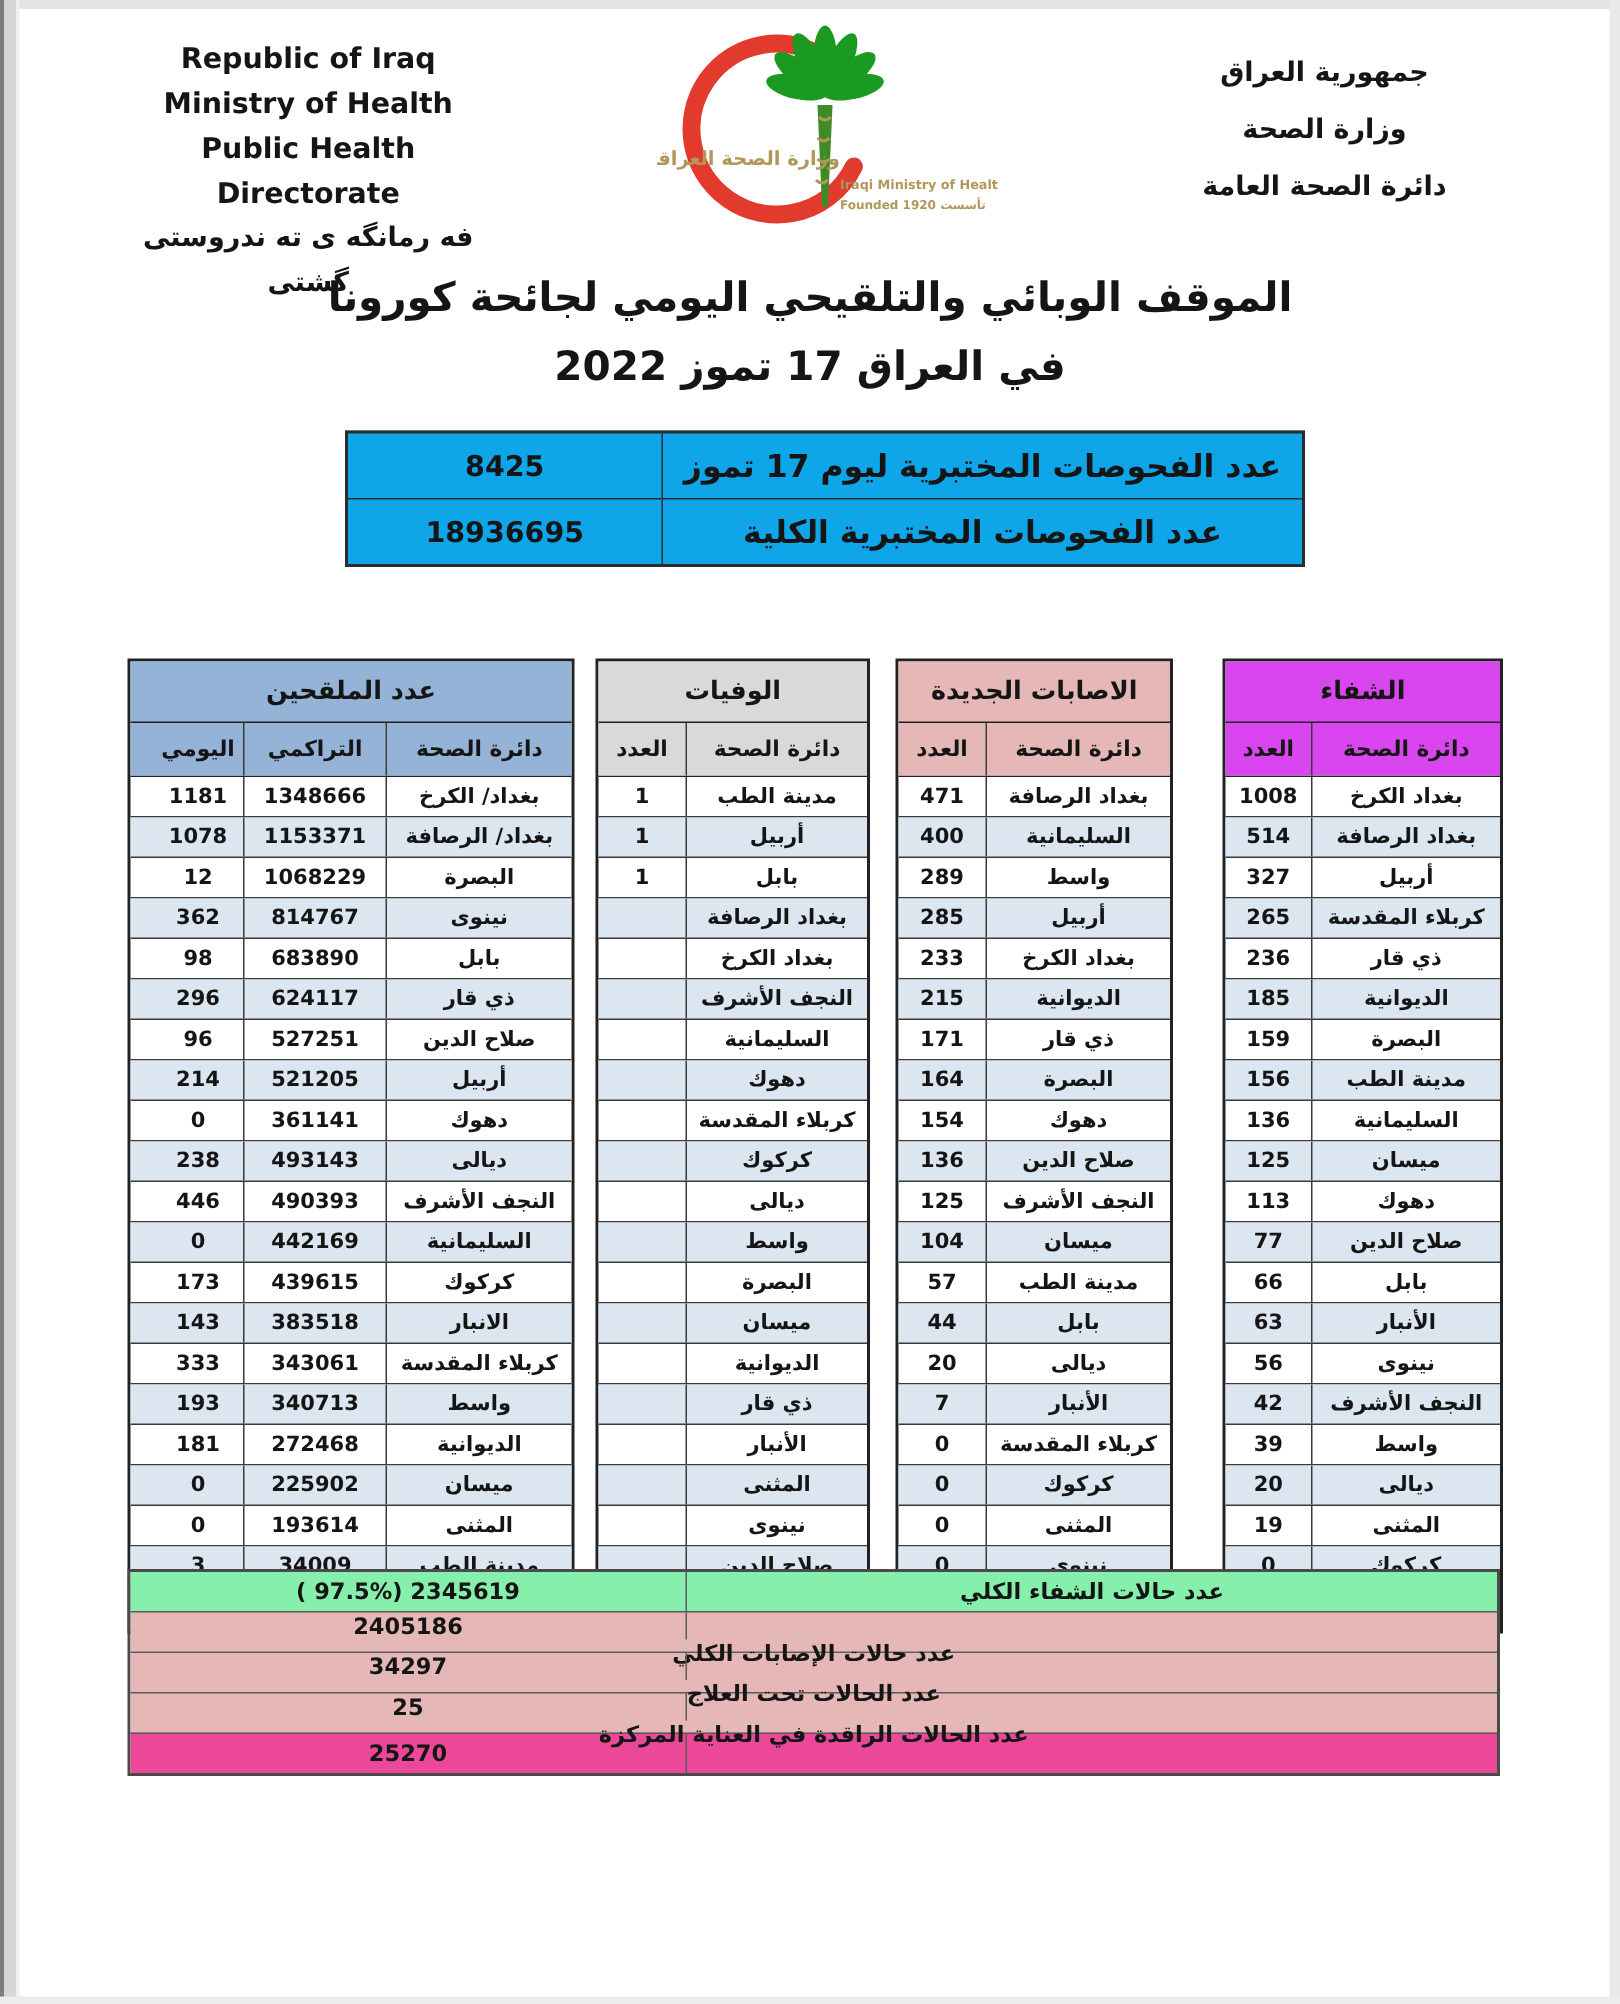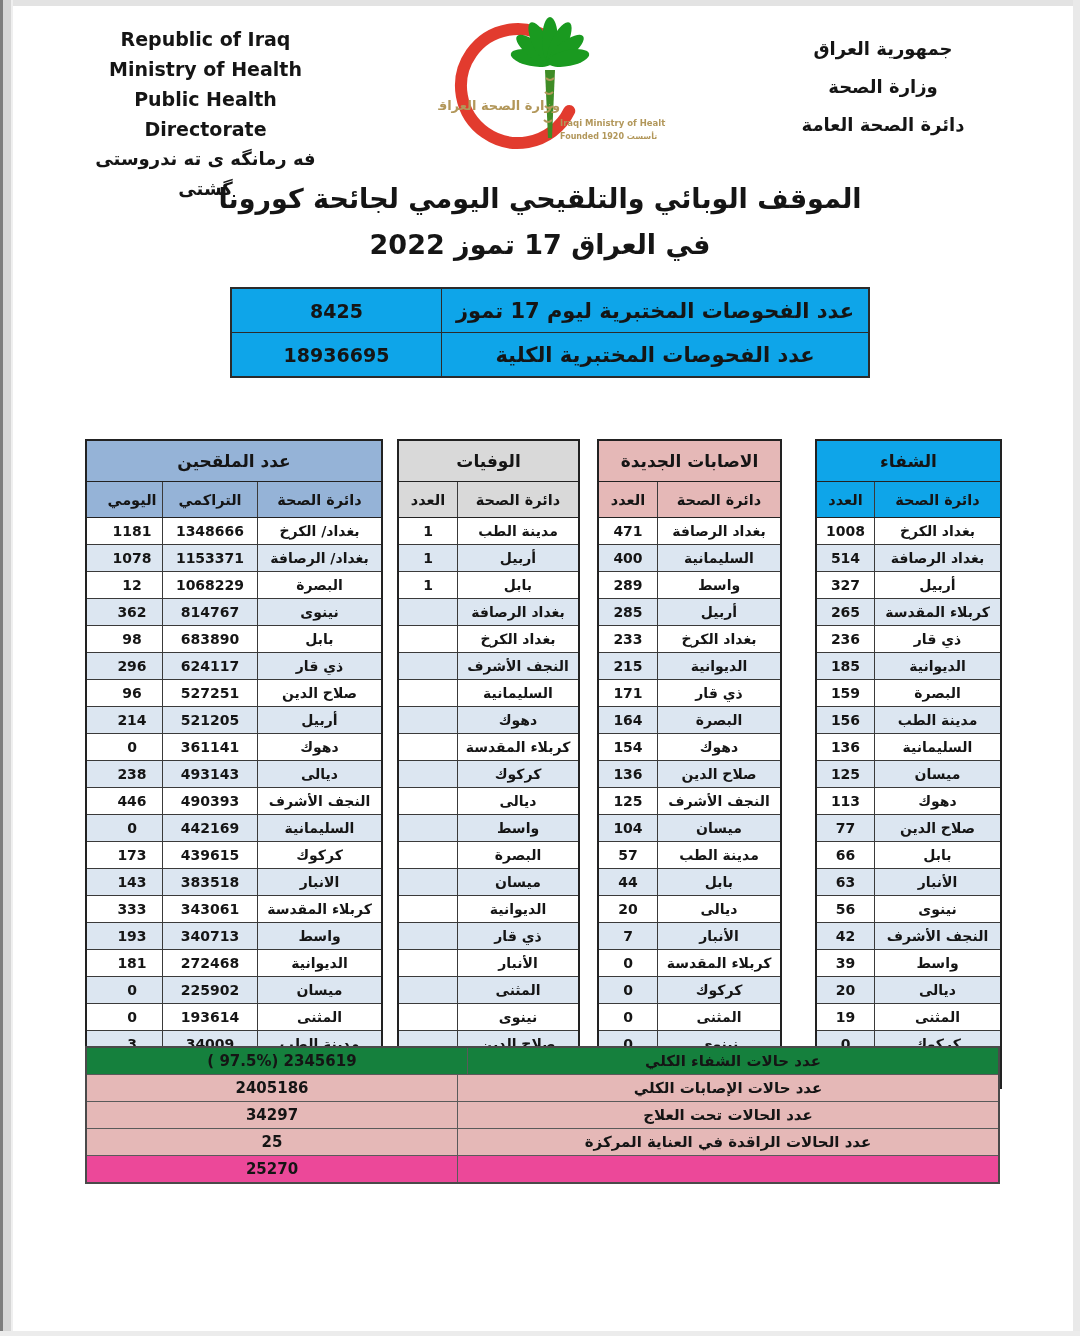--- a/index.html
+++ b/index.html
@@ -51,33 +51,33 @@
   .ghead .cell{font-size:14.5px;}
   .cell + .cell{border-left:1px solid #3a3a3a;}
   .rows .row{display:flex;height:26px;border-bottom:1px solid #3a3a3a;}
   .rows .row:nth-child(even){background:#dce6f1;}
   .row .cell{font-size:14px;}
   .c-num{width:58px;}  .green .c-num{width:57px;}
   .c-daily{width:75px;padding-left:15px;} .c-cum{width:95px;}
   .c-name{flex:1;}
   .gtotal{display:flex;height:29px;}
   .gtotal .cell{font-size:15px;}
-  .bg-green{background:#0ea5e9;} .bg-pink{background:#e5b8b7;}
+  .bg-green{background:#d946ef;} .bg-pink{background:#e5b8b7;}
   .bg-gray{background:#d9d9d9;}  .bg-blue{background:#95b3d7;}
   .bg-blue-lt{background:#a3a3a3;} .bg-white{background:#fff;}
 
   
   .summary{position:absolute;left:85px;top:1046px;width:915px;border:2px solid #4a4a4a;
     box-sizing:border-box;}
   .srow{display:flex;height:26px;border-top:1px solid #5a5a5a;}
   .srow:first-child{border-top:none;}
   .sval{width:370px;border-right:1px solid #5a5a5a;font-size:15px;
     display:flex;align-items:center;justify-content:center;}
   .slabel{flex:1;display:flex;align-items:center;justify-content:center;font-size:15px;}
-  .sum-green{background:#15803d;padding-left:10px;} .sum-pink{background:#e5b8b7;} .sum-beige{background:#ec4899;gap:40px;}
+  .sum-green{background:#86efac;} .sum-pink{background:#e5b8b7;flex-direction:column;} .sum-beige{background:#ec4899;gap:40px;}
 </style>
 </head>
 <body>
 
 <div class="page">
   <div class="edge-top"></div>
   <div class="edge-left"></div>
   <div class="edge-right"></div>
   <div class="edge-bottom"></div>
 

